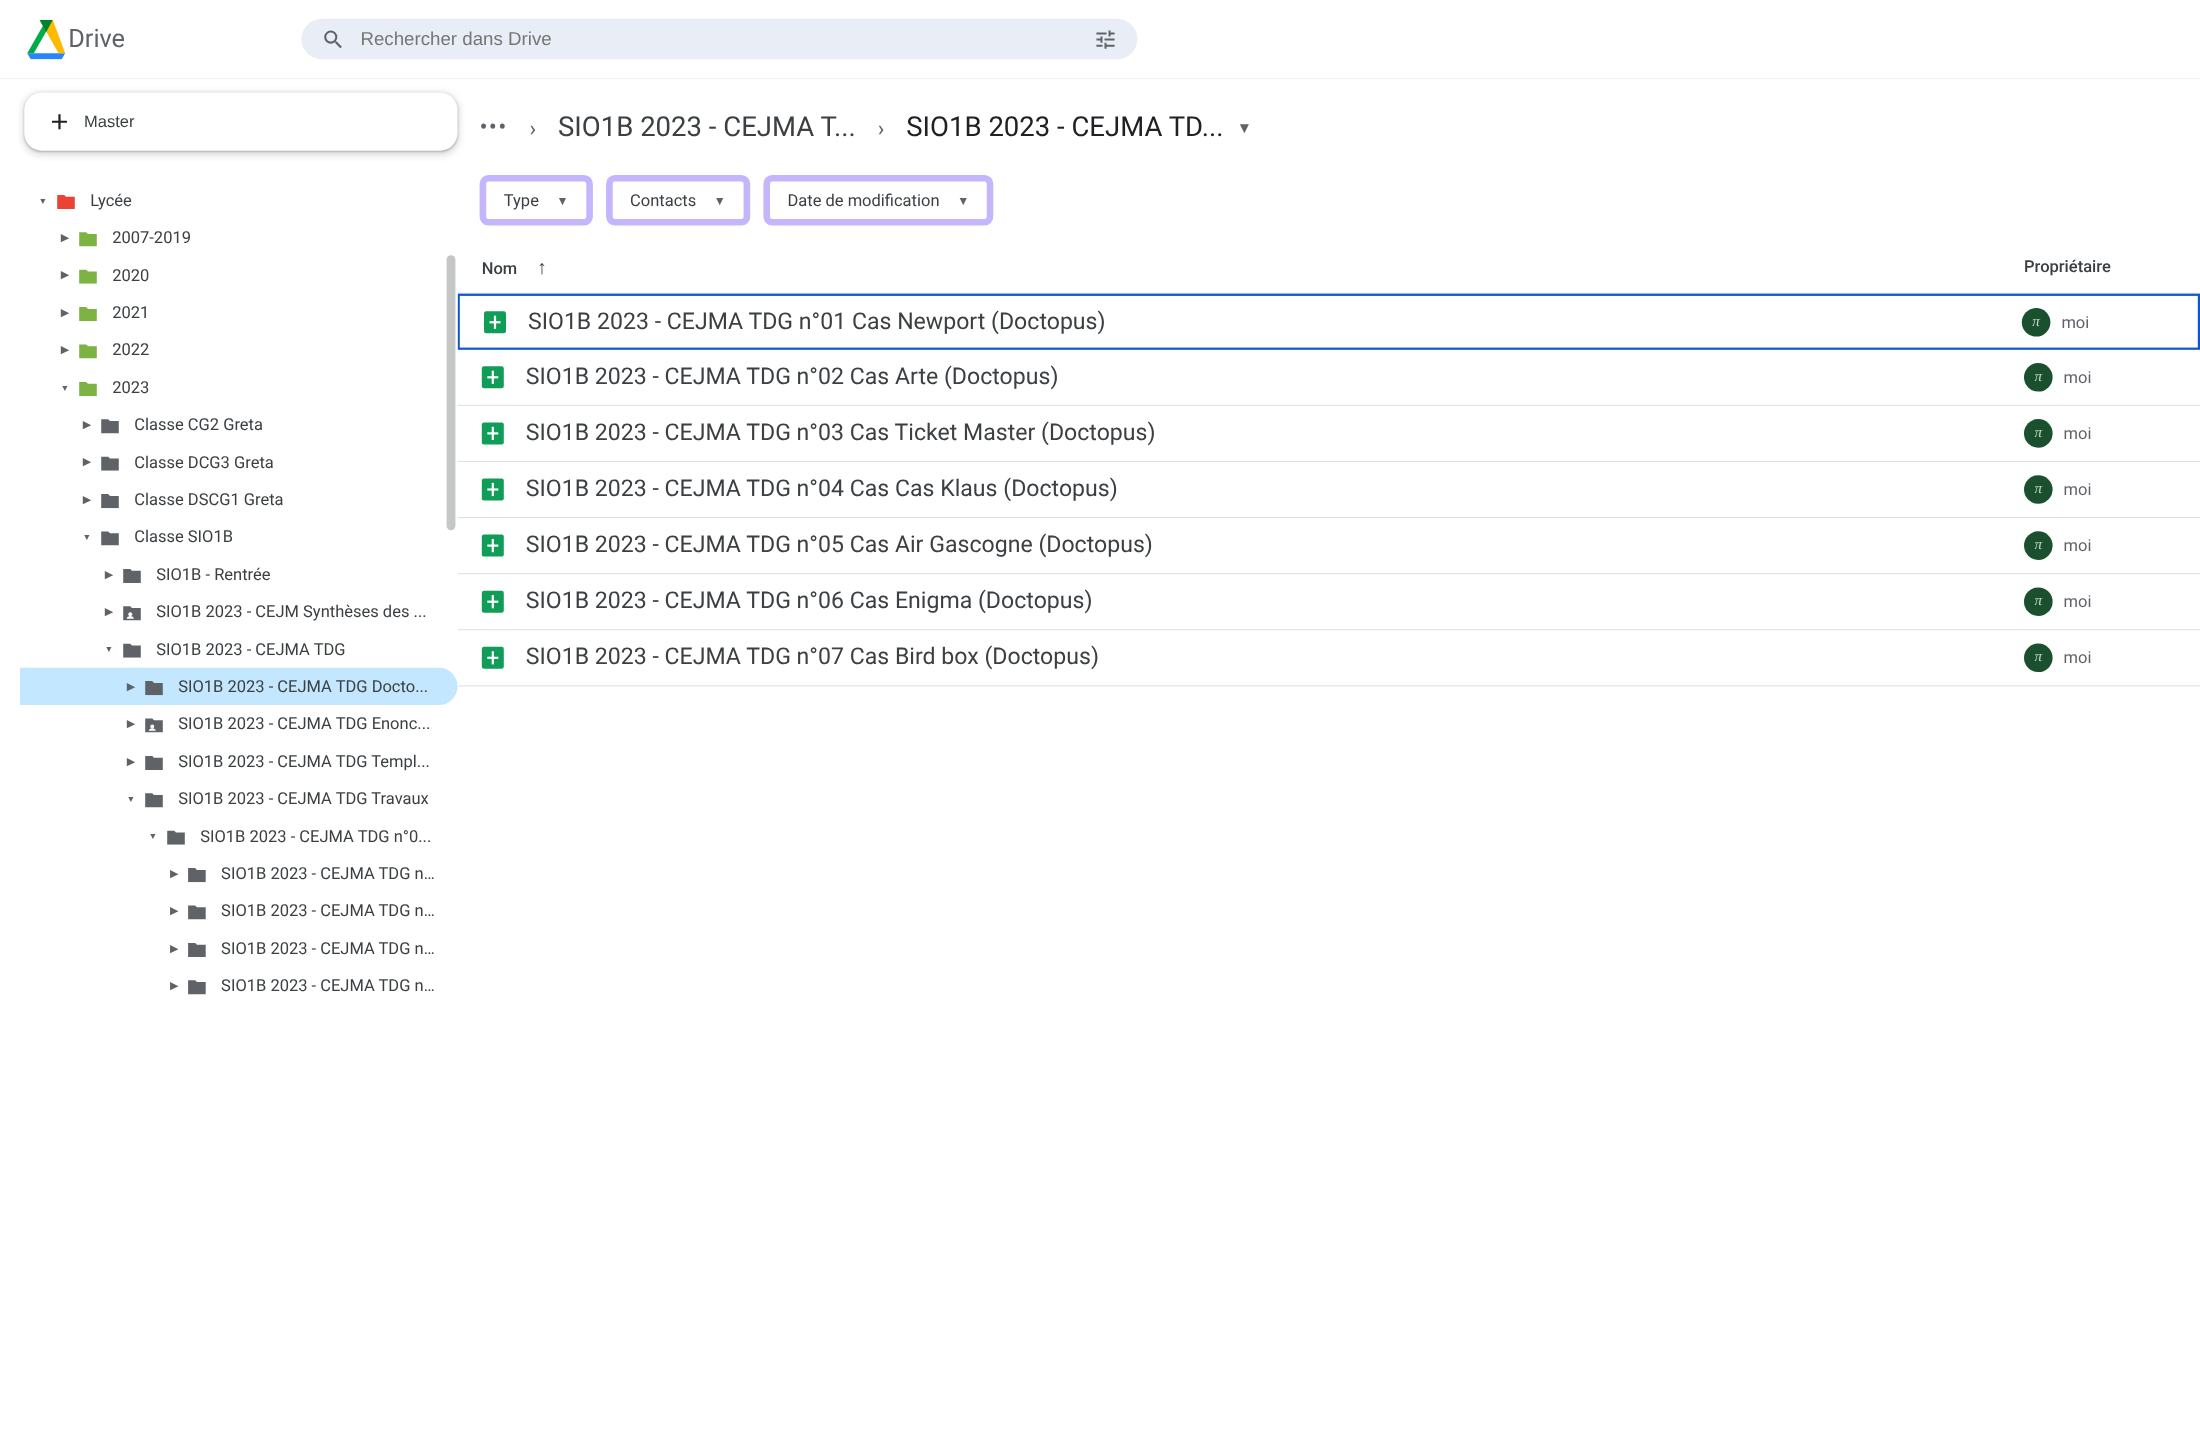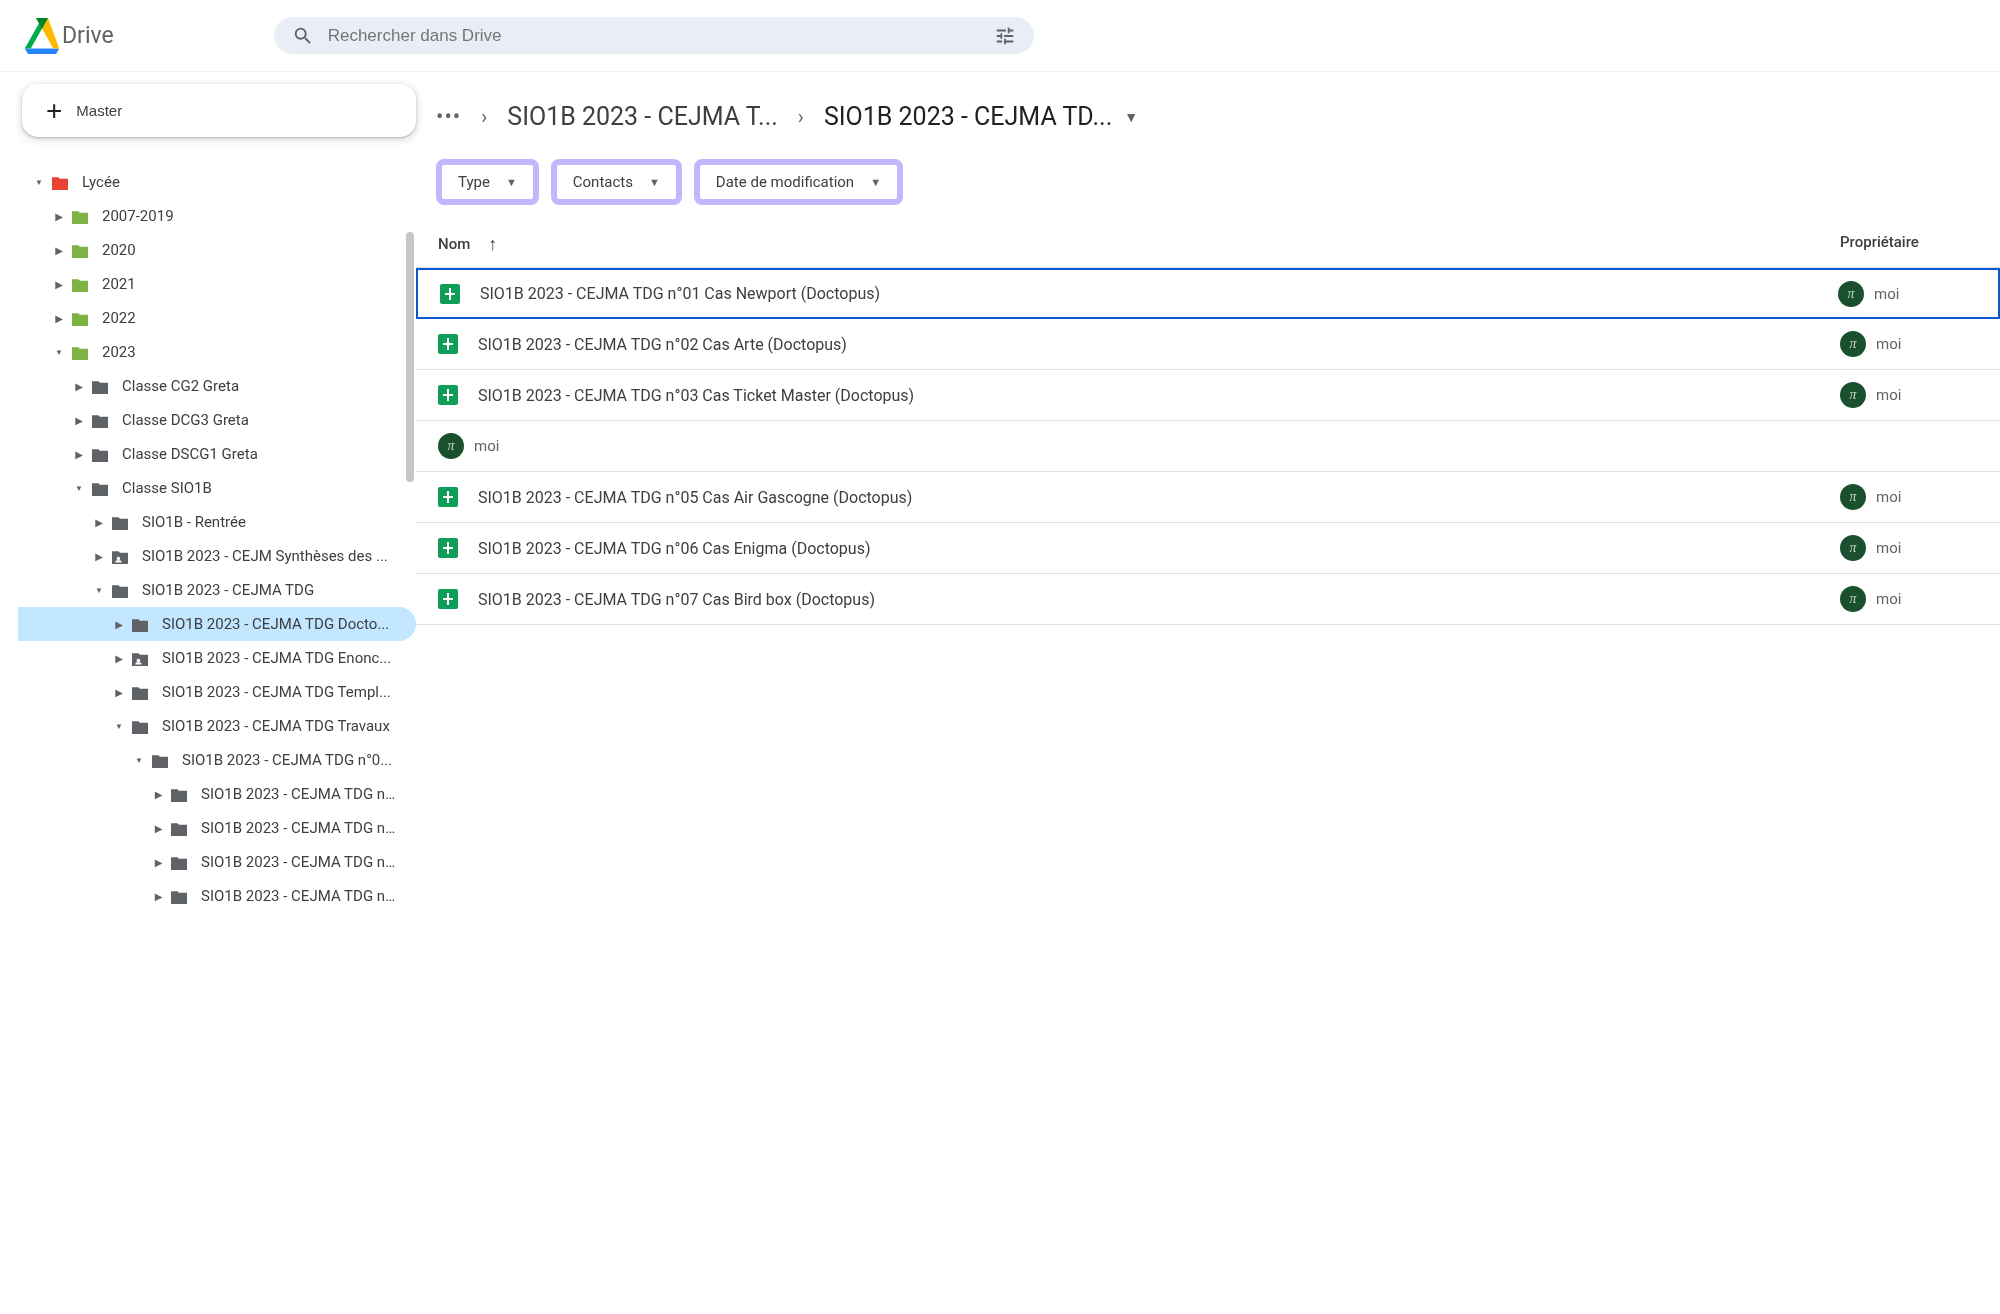--- a/index.html
+++ b/index.html
@@ -37,21 +37,21 @@
     .filter-chip .arr { font-size: 11px; color: #5f6368; }
     .banner { display: flex; align-items: center; gap: 16px; background: #d3e3fd; padding: 14px 20px; font-size: 14.5px; color: #1f1f1f; margin: 0 0 8px 20px; border-radius: 4px 0 0 4px; overflow: hidden; white-space: nowrap; }
     .banner-icon { color: #5f6368; flex-shrink: 0; }
     .banner b { font-weight: 600; margin-right: 2px; }
     .table-head { display: grid; grid-template-columns: 1fr 160px; padding: 10px 0 12px 22px; font-size: 15px; color: #3c4043; font-weight: 500; border-bottom: 1px solid #e0e0e0; margin-left: 0px; }
     .th-name { display: flex; align-items: center; gap: 18px; }
     .sort-ar { font-size: 18px; color: #3c4043; }
     .file-list { margin-left: 0; }
     .file-row { display: grid; grid-template-columns: 1fr 160px; align-items: center; height: 51px; border-bottom: 1px solid #e0e0e0; padding-left: 22px; cursor: pointer; }
     .file-row.selected { border: 2px solid #0b57d0; border-left: 2px solid #0b57d0; }
-    .file-cell-name { display: flex; align-items: center; gap: 20px; font-size: 16px; color: #3c4043; }
+    .file-cell-name { display: flex; align-items: center; gap: 20px; font-size: 21px; color: #3c4043; }
     .sheet-icon { width: 20px; height: 20px; background: #0f9d58; border-radius: 2px; position: relative; flex-shrink: 0; }
     .sheet-icon::before { content:''; position:absolute; inset: 4px 5px; background: linear-gradient(#fff,#fff) 0 50%/100% 2px no-repeat, linear-gradient(#fff,#fff) 50% 0/2px 100% no-repeat; }
     .owner-cell { display: flex; align-items: center; gap: 10px; font-size: 15px; color: #5f6368; }
     .avatar { width: 26px; height: 26px; border-radius: 50%; background: #1a502e; color: #c3d7c9; font-size: 14px; display: flex; align-items: center; justify-content: center; font-style: italic; font-family: Georgia, serif; }
     svg { display: block; }
   </style>
 </head>
 <body>
 
 <div class="app">
@@ -360,20 +360,24 @@
     <div class="file-cell-name">
       <span class="sheet-icon"></span>
       <span>SIO1B 2023 - CEJMA TDG n°03 Cas Ticket Master (Doctopus)</span>
     </div>
     <div class="owner-cell">
       <span class="avatar">π</span>
       <span>moi</span>
     </div>
           </div>
           <div class="file-row">
+    <div class="file-cell-name">
+      <span class="sheet-icon"></span>
+      <span>SIO1B 2023 - CEJMA TDG n°04 Cas Cas Klaus (Doctopus)</span>
+    </div>
     <div class="owner-cell">
       <span class="avatar">π</span>
       <span>moi</span>
     </div>
           </div>
           <div class="file-row">
     <div class="file-cell-name">
       <span class="sheet-icon"></span>
       <span>SIO1B 2023 - CEJMA TDG n°05 Cas Air Gascogne (Doctopus)</span>
     </div>

